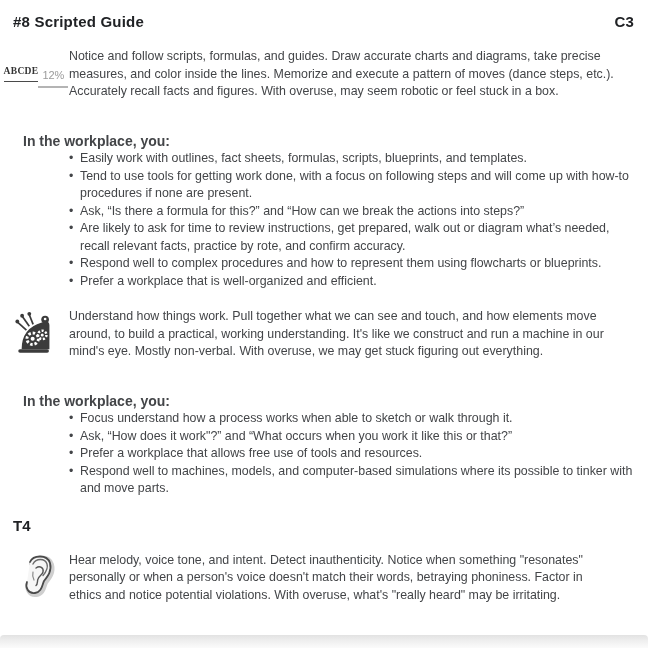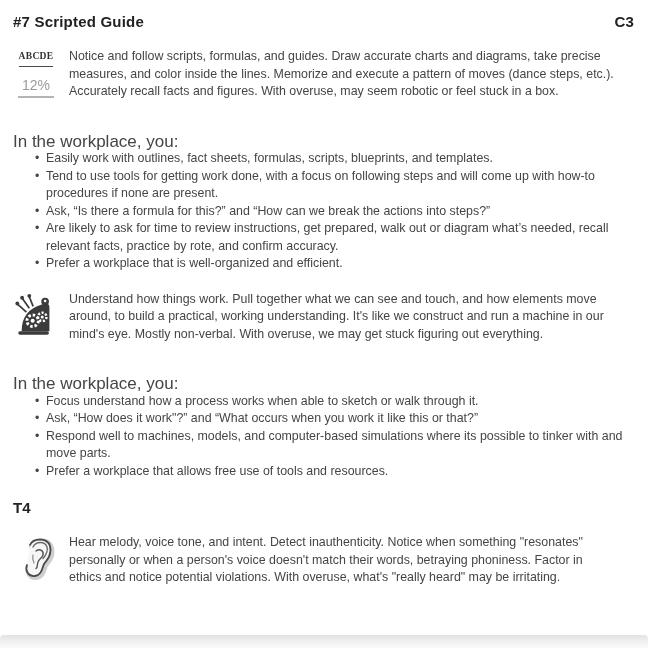--- a/index.html
+++ b/index.html
@@ -18,65 +18,66 @@
     font-size:15px;font-weight:bold;color:#202225;
     letter-spacing:.2px;line-height:20px;margin:0;
   }
   .desc{margin-top:13px;font-size:12.4px;line-height:17.5px;}
   .desc::after{content:"";display:block;clear:both;}
   .icon-box{
     float:left;width:46px;height:49px;margin-right:10px;
     display:flex;align-items:center;justify-content:center;
   }
   .desc p{margin:16px;}
-  .intro{margin:16px 0 0 0;font-size:17px;line-height:17.5px;clear:both;}
+  .intro{margin:16px 0 0 10px;font-size:14px;line-height:17.5px;clear:both;font-weight:bold;}
   ul{margin:0;padding:0 0 0 33px;list-style:none;font-size:12.4px;line-height:17.5px;}
-  li{position:relative;}
+  li{position:relative;margin-left:34px;}
   li::before{content:"\2022";position:absolute;left:-11px;color:#434548;}
   
-  .specimen{display:flex;flex-direction:column;align-items:center;}
+  .specimen{display:flex;flex-direction:row;align-items:center;}
   .specimen .abcde{
     font-family:"Liberation Serif",serif;font-weight:bold;font-size:9.5px;
     color:#333;letter-spacing:.3px;border-bottom:1.5px solid #4a4a4a;padding-bottom:1px;
   }
   .specimen .pct{
-    font-size:14px;color:#9b9b9b;border-bottom:2px solid #b4b4b4;
+    font-size:11px;color:#9b9b9b;border-bottom:2px solid #b4b4b4;
     padding:1px 4px 1px 4px;margin-top:9px;
   }
   .bottom-fade{
     position:absolute;left:0;right:0;bottom:0;height:13px;
     background:linear-gradient(180deg,#e2e2e2 0%,#efefef 45%,#fbfbfb 100%);
     border-radius:4px 4px 0 0;
   }
 </style>
 </head>
 <body>
 
 <div class="page">
 
   <section>
     <div class="sec-head">
-      <h2 class="sec-title">#7 Scripted Guide</h2>
+      <h2 class="sec-title">#8 Scripted Guide</h2>
       <span class="sec-code">C3</span>
     </div>
     <div class="desc">
       <div class="icon-box">
         <div class="specimen">
           <span class="abcde">ABCDE</span>
           <span class="pct">12%</span>
         </div>
       </div>
       <p>Notice and follow scripts, formulas, and guides. Draw accurate charts and diagrams, take precise measures, and color inside the lines. Memorize and execute a pattern of moves (dance steps, etc.). Accurately recall facts and figures. With overuse, may seem robotic or feel stuck in a box.</p>
     </div>
     <p class="intro">In the workplace, you:</p>
     <ul>
       <li>Easily work with outlines, fact sheets, formulas, scripts, blueprints, and templates.</li>
       <li>Tend to use tools for getting work done, with a focus on following steps and will come up with how-to procedures if none are present.</li>
       <li>Ask, “Is there a formula for this?” and “How can we break the actions into steps?”</li>
       <li>Are likely to ask for time to review instructions, get prepared, walk out or diagram what’s needed, recall relevant facts, practice by rote, and confirm accuracy.</li>
+      <li>Respond well to complex procedures and how to represent them using flowcharts or blueprints.</li>
       <li>Prefer a workplace that is well-organized and efficient.</li>
     </ul>
   </section>
 
   <section>
     <div class="desc">
       <div class="icon-box">
         <svg width="46" height="48" viewBox="0 0 48 48" aria-hidden="true">
 
           <g stroke="#3b3b3b" stroke-width="1.8">
@@ -99,22 +100,22 @@
 
           <rect x="5.5" y="41" width="32" height="3.6" rx="1.8" fill="#3b3b3b"></rect>
         </svg>
       </div>
       <p>Understand how things work. Pull together what we can see and touch, and how elements move around, to build a practical, working understanding. It's like we construct and run a machine in our mind's eye. Mostly non-verbal. With overuse, we may get stuck figuring out everything.</p>
     </div>
     <p class="intro">In the workplace, you:</p>
     <ul>
       <li>Focus understand how a process works when able to sketch or walk through it.</li>
       <li>Ask, “How does it work"?” and “What occurs when you work it like this or that?”</li>
+      <li>Prefer a workplace that allows free use of tools and resources.</li>
       <li>Respond well to machines, models, and computer-based simulations where its possible to tinker with and move parts.</li>
-      <li>Prefer a workplace that allows free use of tools and resources.</li>
     </ul>
   </section>
 
   <section>
     <div class="sec-head">
       <span class="sec-code">T4</span>
     </div>
     <div class="desc">
       <div class="icon-box">
         <svg width="40" height="48" viewBox="0 0 40 48" aria-hidden="true">

